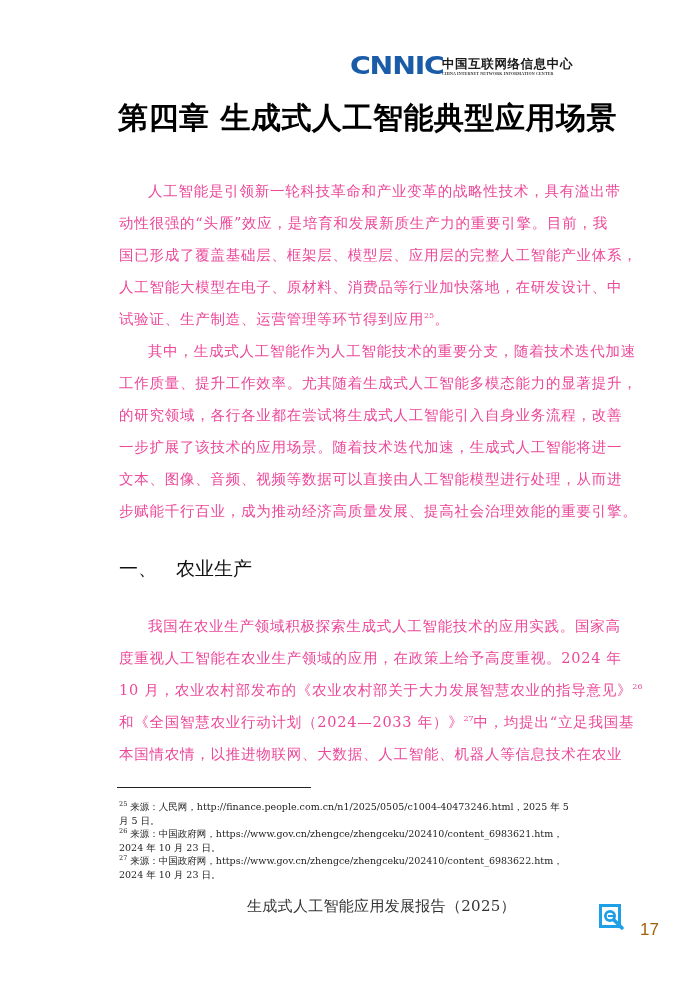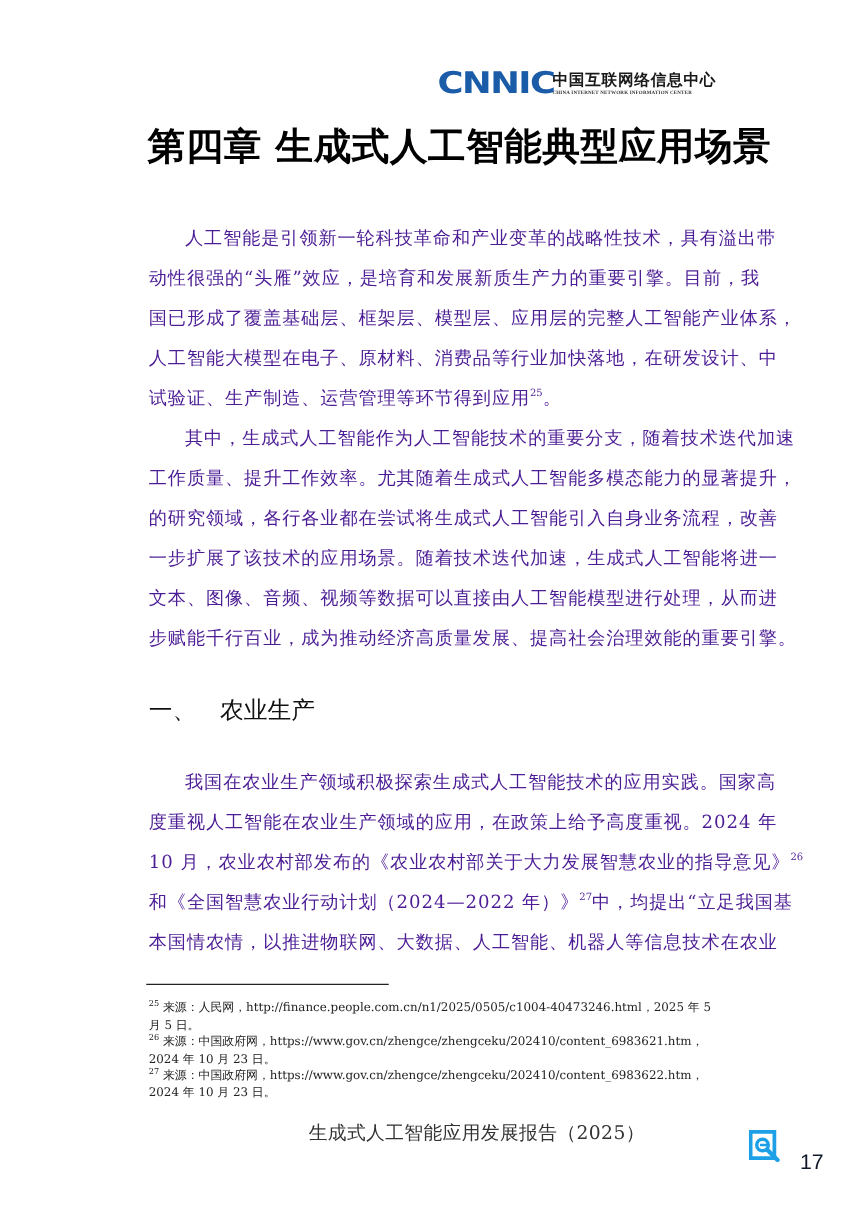--- a/index.html
+++ b/index.html
@@ -19,42 +19,42 @@
   .logo-cn { font-size: 12.5px; font-weight: bold; color: #1a1a1a; letter-spacing: 0.6px; line-height: 14px; }
   .logo-en { font-family: "Liberation Serif", serif; font-size: 4px; font-weight: bold; color: #333; letter-spacing: 0.15px; line-height: 5px; }
 
   .chapter-title {
     left: 118px; top: 98px; width: 470px; font-size: 30px; font-weight: bold; color: #000000;
     letter-spacing: 0.5px; line-height: 40px; white-space: nowrap;
     font-family: "DejaVu Sans", "Liberation Sans", sans-serif;
   }
 
   .para {
-    left: 119px; width: 460px; font-size: 14.5px; line-height: 32px; color: #4c1d95;
+    left: 119px; width: 460px; font-size: 14.5px; line-height: 32px; color: #ec4899;
     text-align: justify; letter-spacing: 0.75px;
   }
   .para .line { display: block; height: 32px; white-space: nowrap; text-align-last: justify; text-align: justify; }
   .para .line.last { text-align-last: left; }
   .para .indent { padding-left: 29px; }
   sup { font-size: 8px; vertical-align: super; line-height: 0; letter-spacing: 0; }
 
   .section-heading {
     left: 119px; top: 553px; font-size: 19px; color: #111; line-height: 30px; white-space: nowrap;
     font-family: "DejaVu Sans", "Liberation Sans", sans-serif;
   }
   .section-heading .num { display: inline-block; width: 57px; }
 
   .fn-rule { left: 117px; top: 787px; width: 194px; height: 1px; background: #222; }
   .footnotes { left: 119px; top: 800px; width: 460px; font-size: 9.5px; line-height: 13.5px; color: #222; }
   .fn { display: block; }
   .fn sup { font-size: 6.5px; }
 
   .footer-title { left: 247px; top: 897px; font-size: 15px; color: #333; letter-spacing: 0.3px; white-space: nowrap; }
   .footer-icon { left: 599px; top: 904px; width: 26px; height: 26px; }
-  .page-num { left: 640px; top: 920px; font-family: "Liberation Sans", sans-serif; font-size: 17px; color: #0f172a; }
+  .page-num { left: 640px; top: 920px; font-family: "Liberation Sans", sans-serif; font-size: 17px; color: #a16207; }
 </style>
 </head>
 <body>
 
 <div class="abs logo">
   <div class="logo-mark">CNNIC</div>
   <div class="logo-text">
     <span class="logo-cn">中国互联网络信息中心</span>
     <span class="logo-en">CHINA INTERNET NETWORK INFORMATION CENTER</span>
   </div>
@@ -80,21 +80,21 @@
 </div>
 
 <div class="abs section-heading">
   <span class="num">一、</span><span>农业生产</span>
 </div>
 
 <div class="abs para" style="top:610px;">
   <span class="line indent">我国在农业生产领域积极探索生成式人工智能技术的应用实践。国家高</span>
   <span class="line">度重视人工智能在农业生产领域的应用，在政策上给予高度重视。2024 年</span>
   <span class="line"><span>10 月，农业农村部发布的《农业农村部关于大力发展智慧农业的指导意见》</span><sup>26</sup></span>
-  <span class="line"><span>和《全国智慧农业行动计划（2024—2022 年）》</span><sup>27</sup><span>中，均提出“立足我国基</span></span>
+  <span class="line"><span>和《全国智慧农业行动计划（2024—2033 年）》</span><sup>27</sup><span>中，均提出“立足我国基</span></span>
   <span class="line">本国情农情，以推进物联网、大数据、人工智能、机器人等信息技术在农业</span>
 </div>
 
 <div class="abs fn-rule"></div>
 
 <div class="abs footnotes">
   <span class="fn"><sup>25</sup><span> 来源：人民网，http://finance.people.com.cn/n1/2025/0505/c1004-40473246.html，2025 年 5 月 5 日。</span></span>
   <span class="fn"><sup>26</sup><span> 来源：中国政府网，https://www.gov.cn/zhengce/zhengceku/202410/content_6983621.htm，2024 年 10 月 23 日。</span></span>
   <span class="fn"><sup>27</sup><span> 来源：中国政府网，https://www.gov.cn/zhengce/zhengceku/202410/content_6983622.htm，2024 年 10 月 23 日。</span></span>
 </div>

